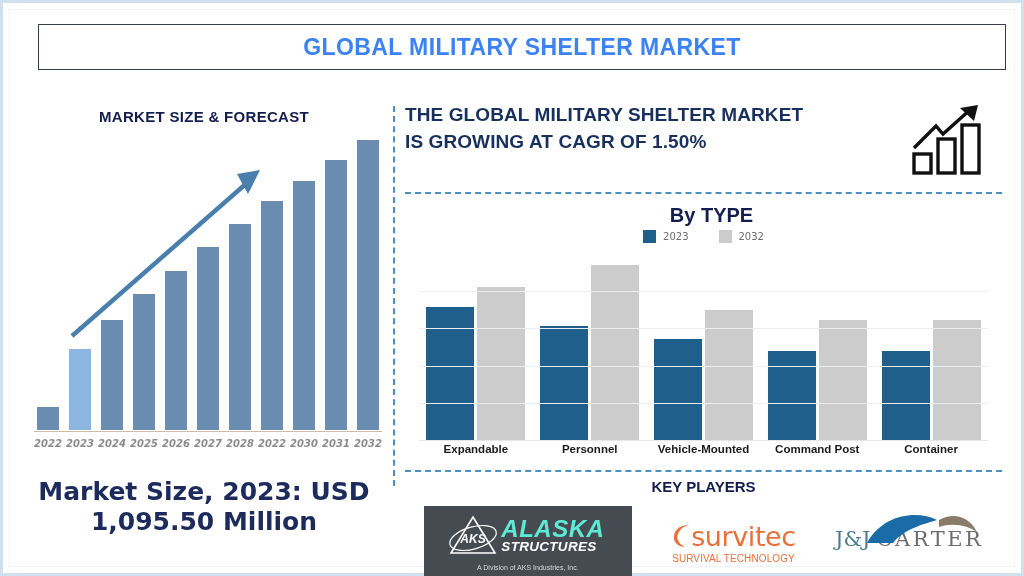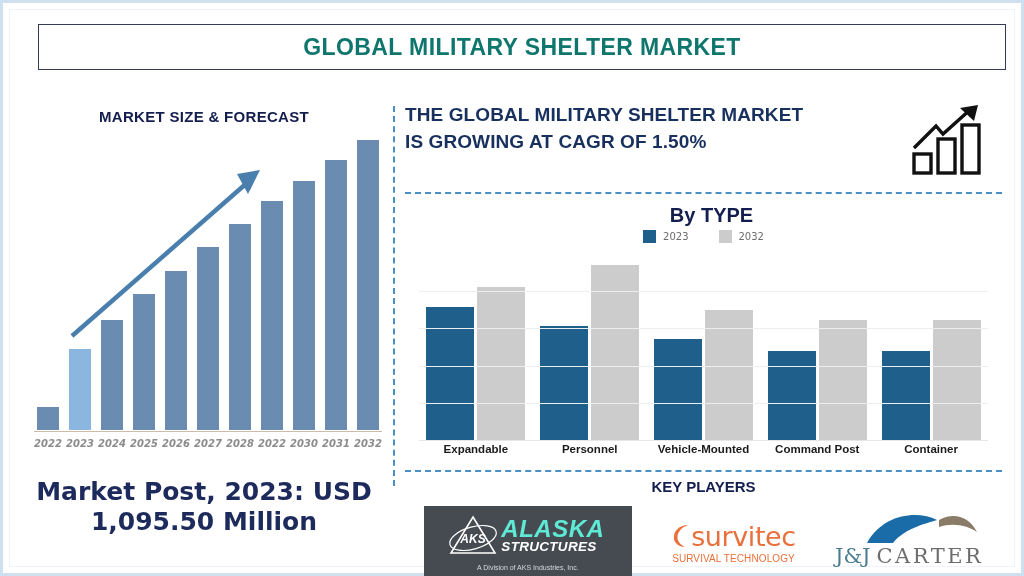--- a/index.html
+++ b/index.html
@@ -23,21 +23,21 @@
 
   
   #title-bar {
     position:absolute; left:28px; top:14px; width:968px; height:46px;
     border:1.5px solid #353a56;
     background:#fff;
     display:flex; align-items:center; justify-content:center;
   }
   #title-text {
     font-size:23px; font-weight:bold; letter-spacing:.4px;
-    color:#0f766e;
+    color:#3b82f6;
   }
 
   
   #left-panel { position:absolute; left:8px; top:78px; width:372px; bottom:8px; }
   #left-heading {
     position:absolute; left:0; top:20px; width:372px;
     text-align:center; font-size:15px; font-weight:bold;
     letter-spacing:.3px; color:#141e4e;
   }
   #cagr-left {
@@ -152,21 +152,21 @@
   #alaska-sub { font-size:7px; color:#d8dade; margin-top:7px; }
 
   
   #logo-survitec { width:128px; height:62px; position:relative;
     display:flex; flex-direction:column; align-items:center; justify-content:center; }
   #sv-word { font-size:27px; color:#e8703a; letter-spacing:-.4px; font-family:"DejaVu Sans", sans-serif; }
   #sv-sub { font-size:10px; color:#e8703a; letter-spacing:.1px; margin-top:1px; }
 
   
   #logo-jjcarter { width:148px; height:64px; position:relative;
-    display:flex; align-items:flex-end; justify-content:center; }
+    display:flex; align-items:center; justify-content:center; }
   #jj-row { display:flex; align-items:baseline; gap:6px; padding-bottom:6px; }
   #jj-jj { font-size:21px; color:#4a7d91; font-family:"DejaVu Serif", serif; }
   #jj-carter { font-size:21px; color:#6d6d6d; letter-spacing:2.5px; font-family:"DejaVu Serif", serif; }
   #jj-arc { position:absolute; left:30px; top:0; width:116px; height:36px; }
 </style>
 </head>
 <body>
 
 <div id="frame">
   <div id="inner">
@@ -230,21 +230,21 @@
           </div>
         <svg id="arrow-left" viewBox="0 0 348 328">
           <line x1="38" y1="212" x2="214" y2="58" stroke="#4a7fad" stroke-width="4.5"></line>
           <polygon points="224,48 205,52 216,66" fill="#4a7fad"></polygon>
           <polygon points="226,46 203,50 214,70" fill="#4a7fad"></polygon>
         </svg>
       </div>
 
 
       <div id="market-size">
-        <div>Market Post, 2023: USD</div>
+        <div>Market Size, 2023: USD</div>
         <div>1,095.50 Million</div>
       </div>
     </div>
 
     <div id="v-divider"></div>
 
     <div id="right-panel">
 
       <div id="growth-head">
         <div id="growth-text">

